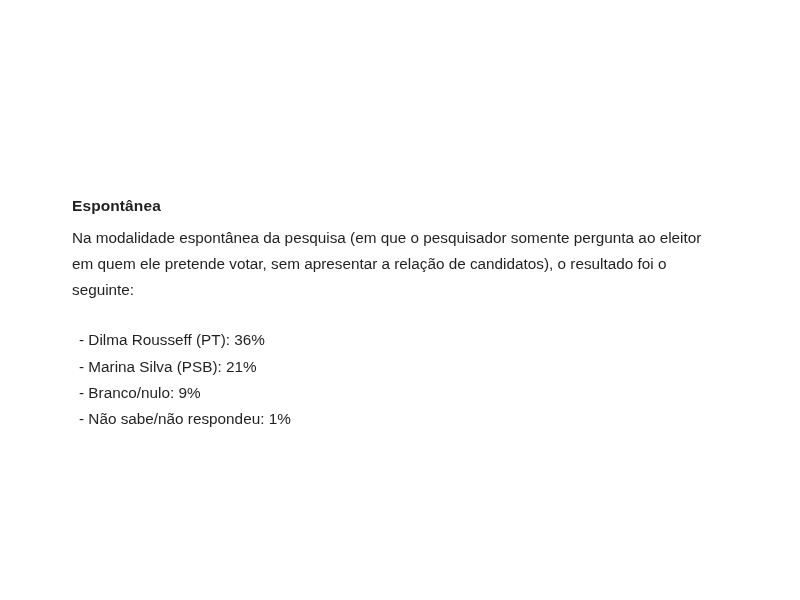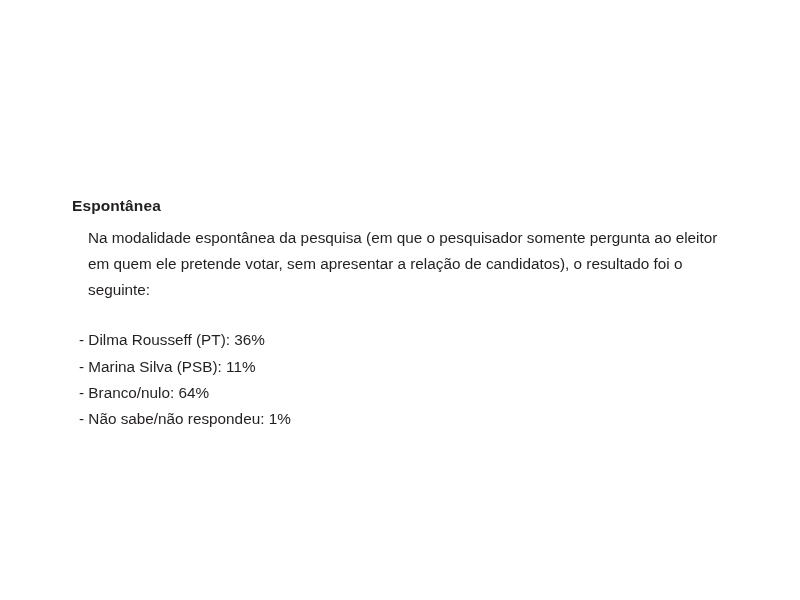--- a/index.html
+++ b/index.html
@@ -29,21 +29,21 @@
   .doc-heading {
     font-size: 15.5px;
     font-weight: bold;
     line-height: 1.0;
     margin: 0 0 11px 0;
     letter-spacing: 0.1px;
   }
   .doc-paragraph {
     font-size: 15.3px;
     line-height: 1.72;
-    margin: 0 0 2px 16px;
+    margin: 0 0 2px 0;
     text-align: left;
     letter-spacing: 0.0px;
   }
   .bullet-list {
     margin: 24px 0 0 0;
     padding: 0;
     list-style: none;
   }
   .bullet-list li {
     font-size: 15.3px;
@@ -55,18 +55,18 @@
 </style>
 </head>
 <body>
 
 <div class="page">
   <div class="content">
     <h2 class="doc-heading">Espontânea</h2>
     <p class="doc-paragraph">Na modalidade espontânea da pesquisa (em que o pesquisador somente pergunta ao eleitor em quem ele pretende votar, sem apresentar a relação de candidatos), o resultado foi o seguinte:</p>
     <ul class="bullet-list">
       <li>- Dilma Rousseff (PT): 36%</li>
-      <li>- Marina Silva (PSB): 11%</li>
-      <li>- Branco/nulo: 64%</li>
+      <li>- Marina Silva (PSB): 21%</li>
+      <li>- Branco/nulo: 9%</li>
       <li>- Não sabe/não respondeu: 1%</li>
     </ul>
   </div>
 </div>
 
 </body></html>

